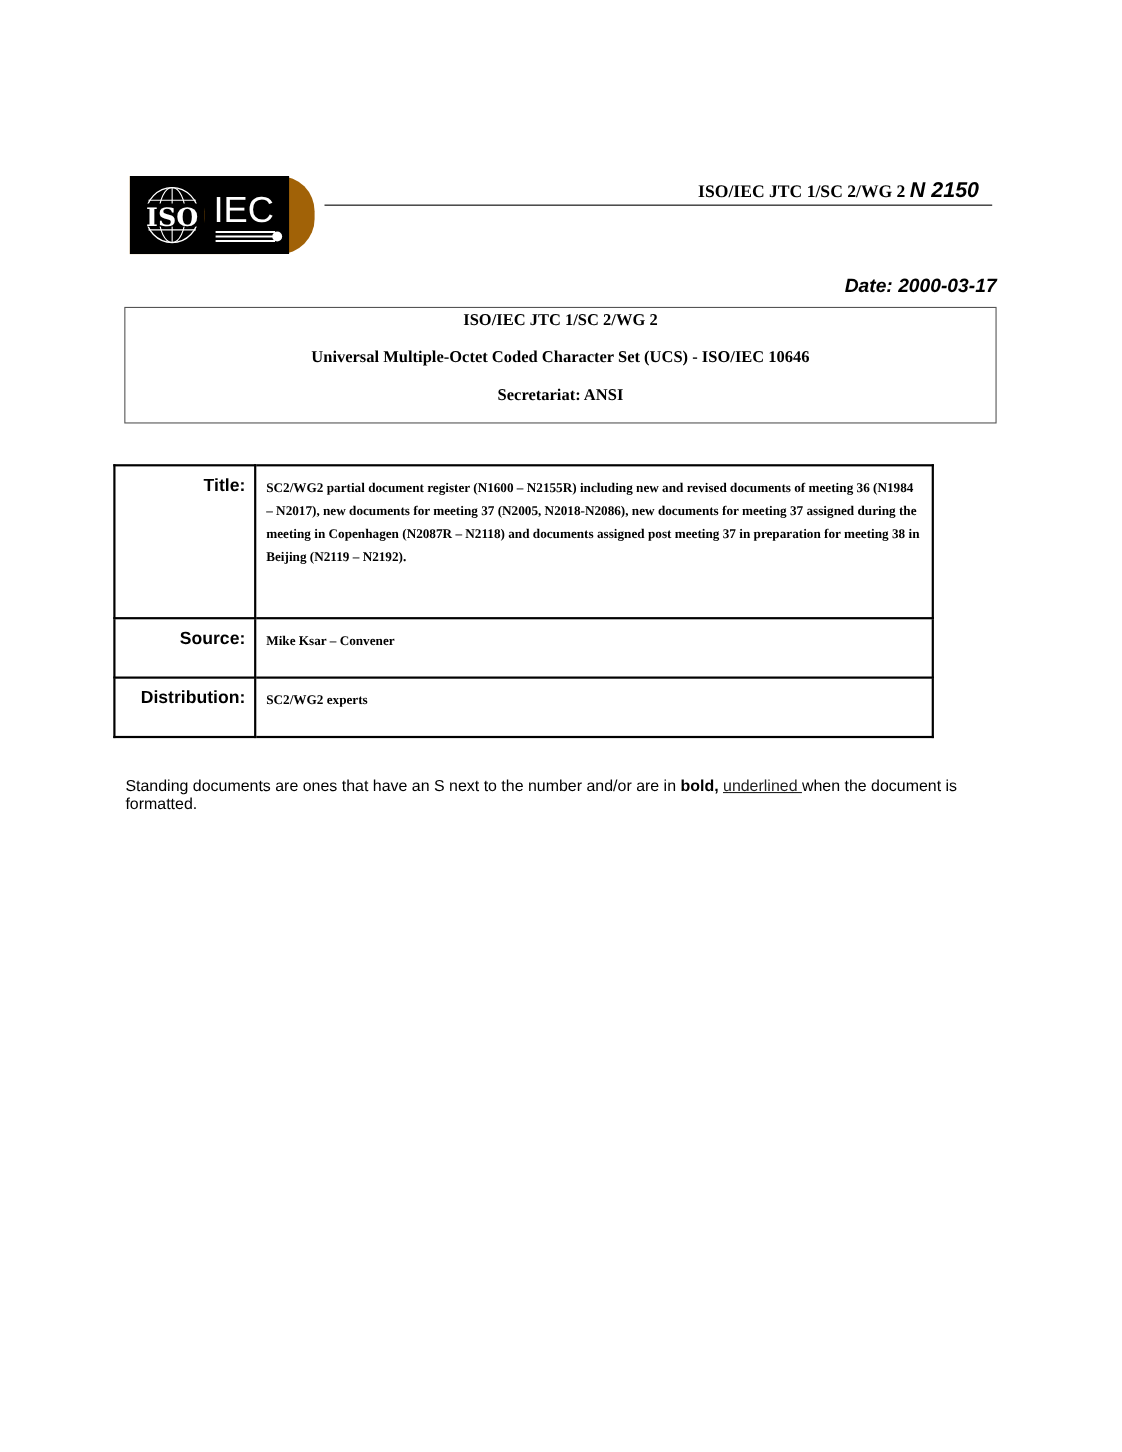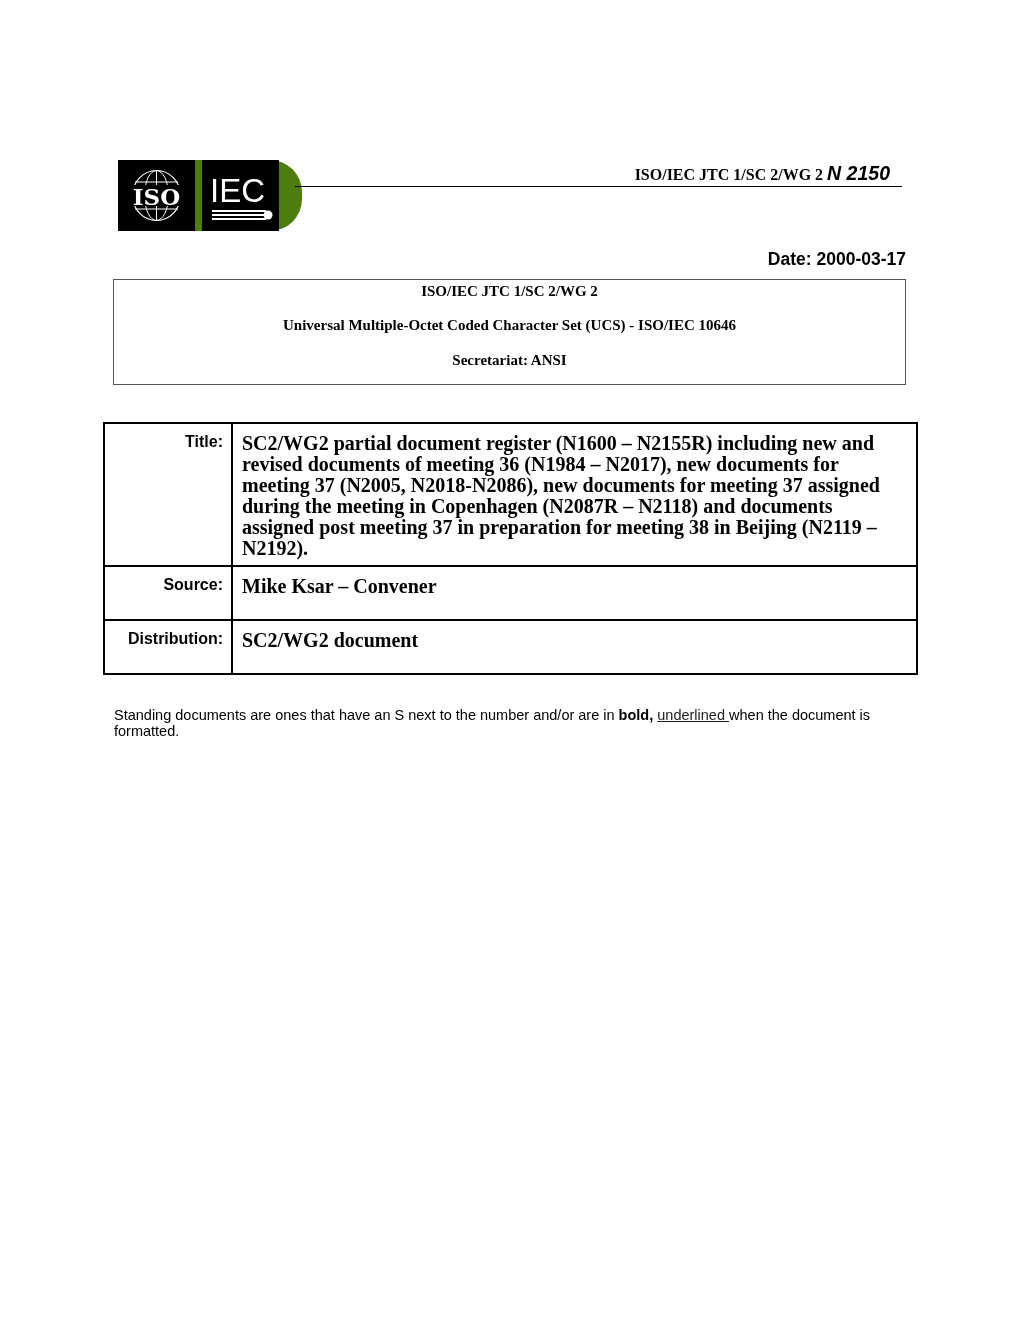--- a/index.html
+++ b/index.html
@@ -1,68 +1,68 @@
 <!DOCTYPE html>
 <html><head>
   <meta charset="utf-8">
   <style>
     html, body { margin: 0; padding: 0; background: #ffffff; }
     body {
       width: 1020px; height: 1320px; position: relative; overflow: hidden;
       color: #000; font-family: "Liberation Serif", serif;
     }
     .logo-iso, .logo-iec {
-      position: absolute; top: 160px; width: 100px; height: 71px; background: #4d7c0f;
+      position: absolute; top: 160px; width: 100px; height: 71px; background: #a16207;
     }
     .logo-iso { left: 118px; }
-    .logo-iec { left: 202px; border-radius: 32px; }
+    .logo-iec { left: 186px; border-radius: 32px; }
     .logo-iso svg, .logo-iec svg { display: block; }
 
     .header-rule {
       position: absolute; left: 295px; top: 186px; width: 607px; height: 0;
       border-top: 1.5px solid #000;
     }
     .doc-ref {
       position: absolute; right: 130px; top: 162px; white-space: nowrap;
     }
     .doc-ref .ref-prefix {
       font-family: "Liberation Serif", serif; font-weight: bold; font-size: 16px;
     }
     .doc-ref .ref-number {
       font-family: "Liberation Sans", sans-serif; font-weight: bold; font-style: italic; font-size: 19.5px;
     }
     .date-line {
       position: absolute; right: 114px; top: 249px;
-      font-family: "Liberation Sans", sans-serif; font-weight: bold; font-size: 17.5px;
+      font-family: "Liberation Sans", sans-serif; font-weight: bold; font-style: italic; font-size: 17.5px;
     }
     .sec-box {
       position: absolute; left: 113px; top: 279px; width: 793px; height: 106px;
       border: 1px solid #555; box-sizing: border-box;
       font-weight: bold; font-size: 15px; text-align: center;
     }
     .sec-box div { position: absolute; left: 0; right: 0; }
     .sec-line-1 { top: 3px; }
     .sec-line-2 { top: 37px; }
     .sec-line-3 { top: 72px; }
 
     table.info {
-      position: absolute; left: 103px; top: 422px; width: 815px;
+      position: absolute; left: 103px; top: 422px; width: 746px;
       border-collapse: collapse; border: 2px solid #b91c1c;
     }
     table.info td {
       border: 2px solid #000; vertical-align: top; padding: 0;
     }
     td.label {
       width: 128px; text-align: right; padding: 9px 8px 0 0 !important;
       font-family: "Liberation Sans", sans-serif; font-weight: bold; font-size: 16px;
       box-sizing: border-box;
     }
     td.value {
       padding: 9px 8px 6px 9px !important;
-      font-family: "Liberation Serif", serif; font-weight: bold; font-size: 20px;
+      font-family: "Liberation Serif", serif; font-weight: bold; font-size: 12px;
       line-height: 21px;
       border-radius: 17px;
     }
     tr.row-title td { height: 122px; }
     tr.row-small td { height: 37px; margin-left: 36px; }
 
     .note {
       position: absolute; left: 114px; top: 707px; width: 790px;
       font-family: "Liberation Sans", sans-serif; font-size: 14.5px; line-height: 16px;
     }
@@ -113,18 +113,18 @@
       <tr class="row-title">
     <td class="label">Title:</td>
     <td class="value">SC2/WG2 partial document register (N1600 – N2155R) including new and revised documents of meeting 36 (N1984 – N2017), new documents for meeting 37 (N2005, N2018-N2086), new documents for meeting 37 assigned during the meeting in Copenhagen (N2087R – N2118) and documents assigned post meeting 37 in preparation for meeting 38 in Beijing (N2119 – N2192).</td>
   </tr>
   <tr class="row-small">
     <td class="label">Source:</td>
     <td class="value">Mike Ksar – Convener</td>
   </tr>
   <tr class="row-small">
     <td class="label">Distribution:</td>
-    <td class="value">SC2/WG2 document</td>
+    <td class="value">SC2/WG2 experts</td>
   </tr>
 </tbody>
   </table>
 
 <div class="note"><span>Standing documents are ones that have an S next to the number and/or are in </span><span class="bold">bold,</span><span> </span><span class="ul">underlined </span><span>when the document is formatted.</span></div>
 
 </body></html>

